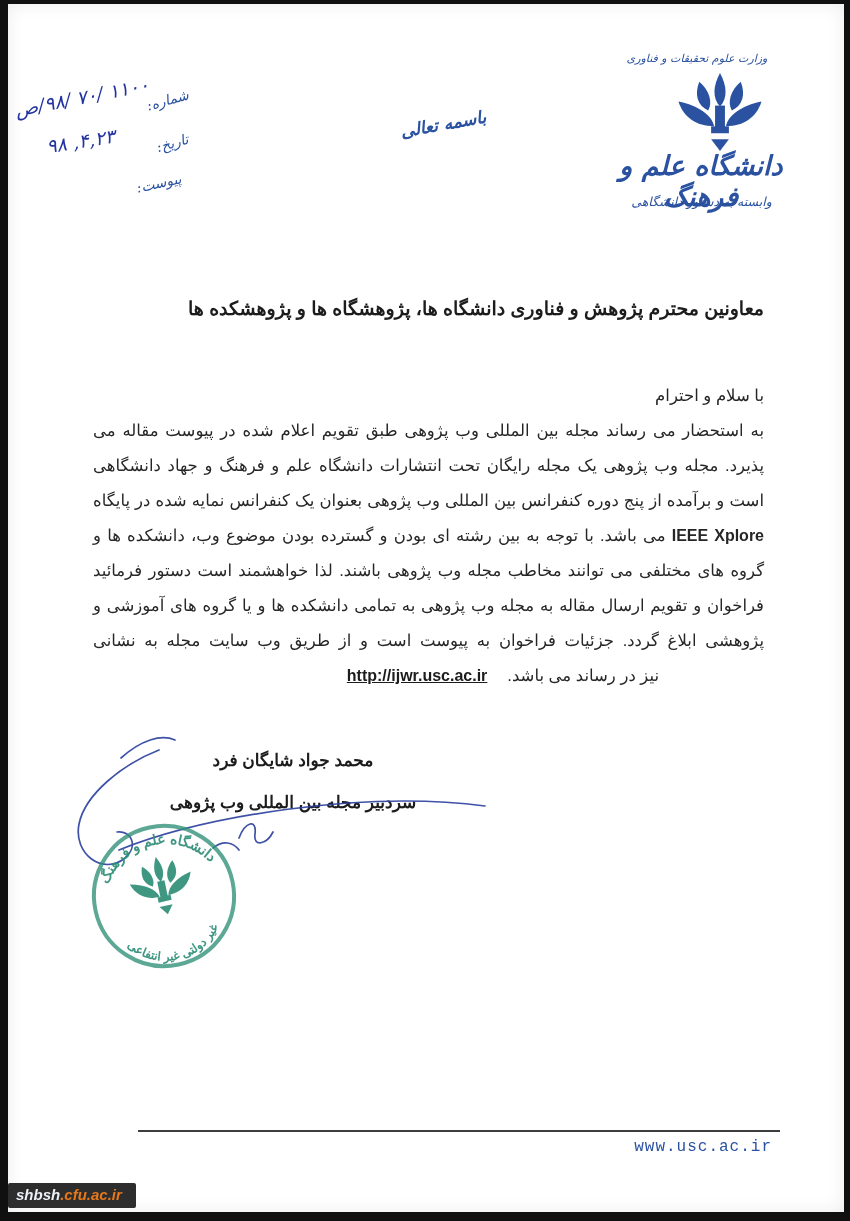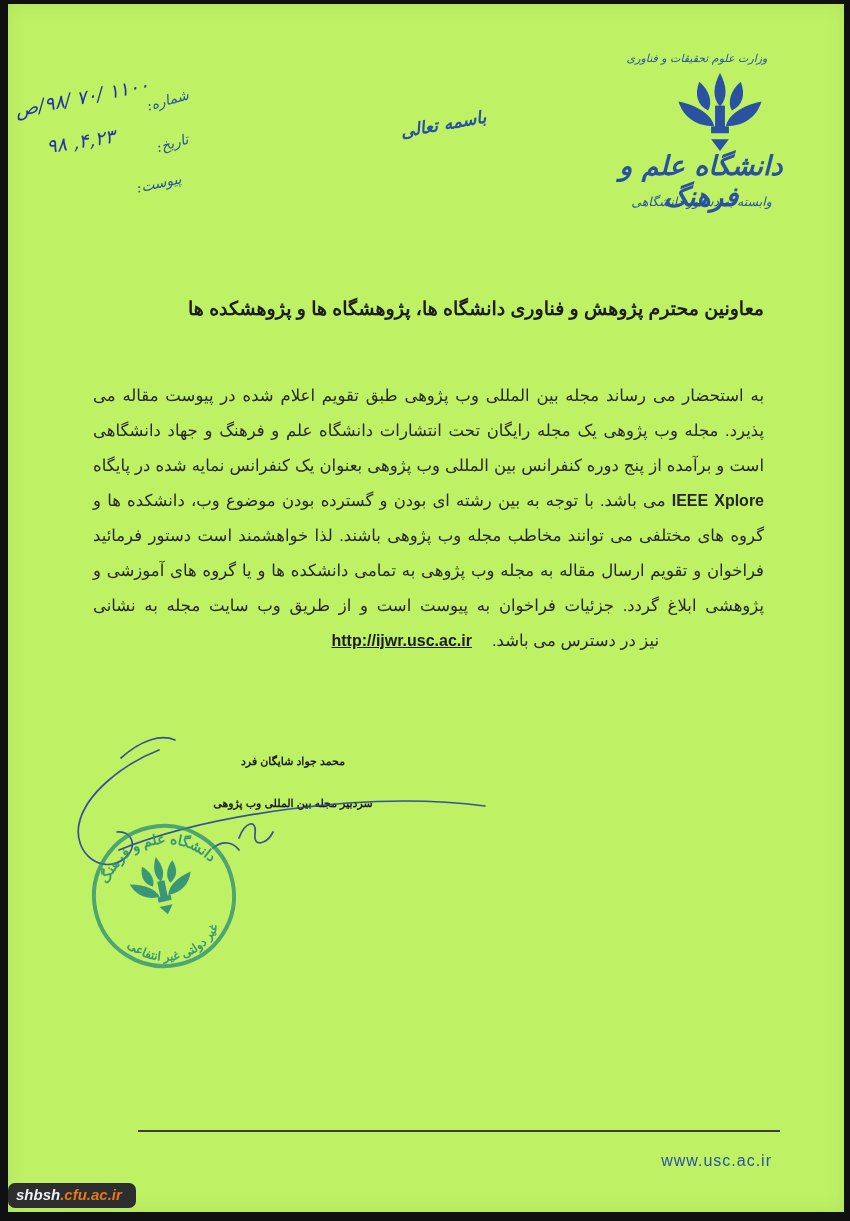--- a/index.html
+++ b/index.html
@@ -4,21 +4,21 @@
 <style>
   html,body{margin:0;padding:0;}
   body{
     width:850px;height:1221px;
     background:#101010;
     font-family:"Liberation Sans",sans-serif;
     position:relative;overflow:hidden;
   }
   .paper{
     position:absolute;left:8px;top:4px;right:6px;bottom:9px;
-    background:#bef264;
+    background:#ffffff;
     box-shadow:inset 0 0 18px rgba(0,0,0,0.08);
   }
   
   .ministry{
     position:absolute;top:48px;right:52px;width:190px;
     text-align:center;color:#2a52a0;font-size:11px;
     font-family:"DejaVu Serif",serif;font-style:italic;
   }
   .logo-svg{position:absolute;top:66px;right:74px;width:100px;height:84px;color:#2a52a0;}
   .uni-name{
@@ -72,43 +72,43 @@
     direction:rtl;text-align:right;padding-right:105px;margin-top:0;
   }
   .journal-url{
     direction:ltr;unicode-bidi:embed;font-weight:bold;font-size:16px;
     text-decoration:underline;color:#1c1c1c;margin-right:20px;
   }
   
   .sig-block{
     position:absolute;top:736px;left:150px;width:270px;
     text-align:center;direction:rtl;color:#1c1c1c;
-    font-weight:bold;font-size:11px;line-height:42px;
+    font-weight:bold;font-size:17px;line-height:42px;
   }
   .sig-svg{position:absolute;left:55px;top:712px;width:430px;height:175px;}
   .stamp-svg{position:absolute;left:70px;top:806px;width:172px;height:172px;color:#2f8f78;transform:rotate(-12deg);opacity:.92;}
   
   .footer-line{
     position:absolute;top:1126px;left:130px;width:642px;height:0;
     border-top:2px solid #3d3d3d;
   }
   .footer-text{
     position:absolute;top:1134px;left:98px;right:72px;
     direction:rtl;display:flex;justify-content:space-between;align-items:center;
     color:#2a52a0;font-size:14.5px;
     font-family:"DejaVu Serif",serif;font-style:italic;
   }
   .footer-web{
-    direction:ltr;font-family:Liberation Sans, sans-serif;font-style:normal;
-    font-size:16px;letter-spacing:1px;color:#2a52a0;margin-top:14px;
+    direction:ltr;font-family:Liberation Mono, monospace;font-style:normal;
+    font-size:16px;letter-spacing:1px;color:#2a52a0;
   }
   
   .watermark{
     position:absolute;left:0;bottom:4px;
-    background:#2d2d2d;padding:3px 14px 5px 8px;border-radius:7px;
+    background:#2d2d2d;padding:3px 14px 5px 8px;border-radius:2px;
     font-size:15px;font-weight:bold;font-style:italic;white-space:nowrap;
   }
   .wm-prefix{color:#eef1f5;}
   .wm-suffix{color:#e6791a;}
 </style>
 </head>
 <body>
 
 <svg width="0" height="0" style="position:absolute" aria-hidden="true">
   <defs>
@@ -138,22 +138,23 @@
 
   <div class="meta-label lbl-number">شماره:</div>
   <div class="meta-value val-number">ص/۹۸/ ۷۰/ ۱۱۰۰</div>
   <div class="meta-label lbl-date">تاریخ:</div>
   <div class="meta-value val-date">۹۸ ,۴,۲۳</div>
   <div class="meta-label lbl-attachment">پیوست:</div>
 
   <div class="heading">معاونین محترم پژوهش و فناوری دانشگاه ها، پژوهشگاه ها و پژوهشکده ها</div>
 
   <div class="letter-body">
+    <div class="salutation">با سلام و احترام</div>
     <p class="body-par"><span>به استحضار می رساند مجله بین المللی وب پژوهی طبق تقویم اعلام شده در پیوست مقاله  می پذیرد. مجله وب پژوهی یک مجله رایگان تحت انتشارات دانشگاه علم و فرهنگ و جهاد دانشگاهی است و برآمده از پنج دوره کنفرانس بین المللی وب پژوهی بعنوان یک کنفرانس نمایه شده در پایگاه </span><span class="latin-bold">IEEE Xplore</span><span> می باشد. با توجه به بین رشته ای بودن و گسترده بودن موضوع وب، دانشکده ها و گروه های مختلفی می توانند مخاطب مجله وب پژوهی باشند. لذا خواهشمند است  دستور فرمائید فراخوان و تقویم ارسال مقاله به مجله وب پژوهی به تمامی دانشکده ها و یا گروه های آموزشی و پژوهشی ابلاغ گردد. جزئیات فراخوان به پیوست است و از طریق وب سایت مجله به نشانی</span></p>
-    <div class="url-line"><span>نیز در دسترس می باشد.</span><span class="journal-url">http://ijwr.usc.ac.ir</span></div>
+    <div class="url-line"><span>نیز در رساند می باشد.</span><span class="journal-url">http://ijwr.usc.ac.ir</span></div>
   </div>
 
   <div class="sig-block">
     <div>محمد جواد شایگان فرد</div>
     <div>سردبیر مجله بین المللی وب پژوهی</div>
   </div>
 
   <svg class="sig-svg" viewBox="0 0 430 175">
     <g fill="none" stroke="#2a3f9e" stroke-width="1.7" stroke-linecap="round" opacity="0.9">
       <path d="M58,42 C78,24 98,18 112,24"></path>

